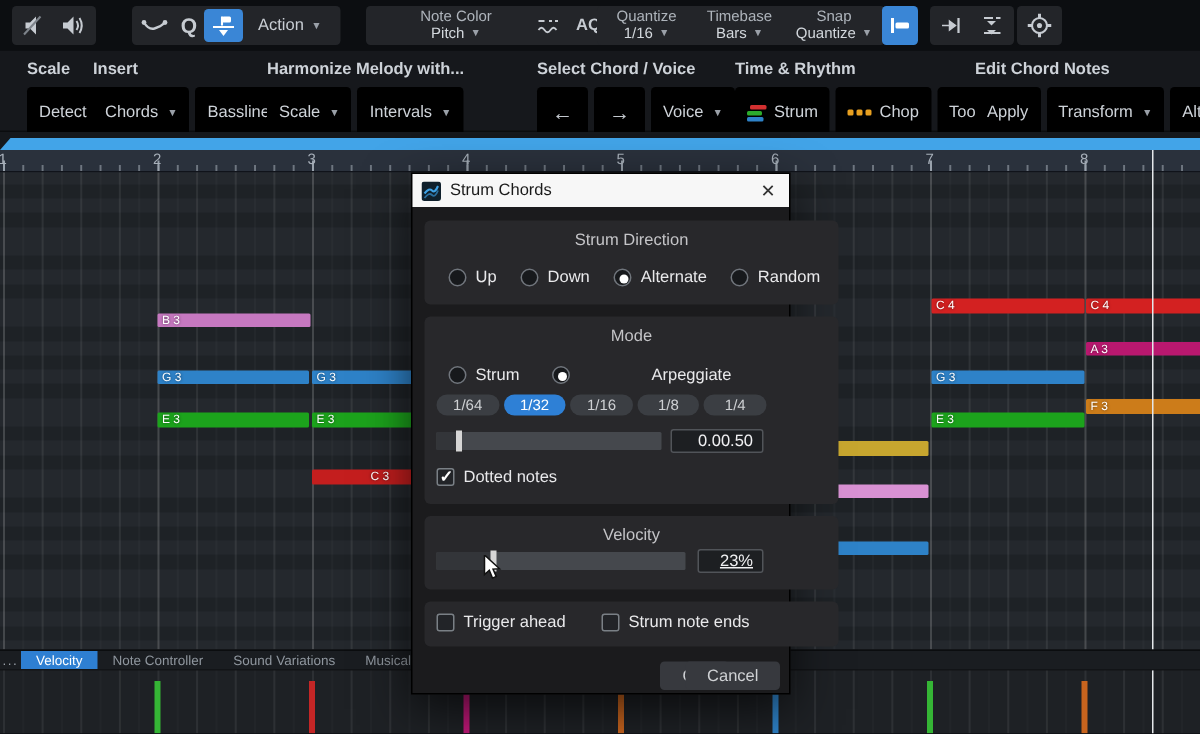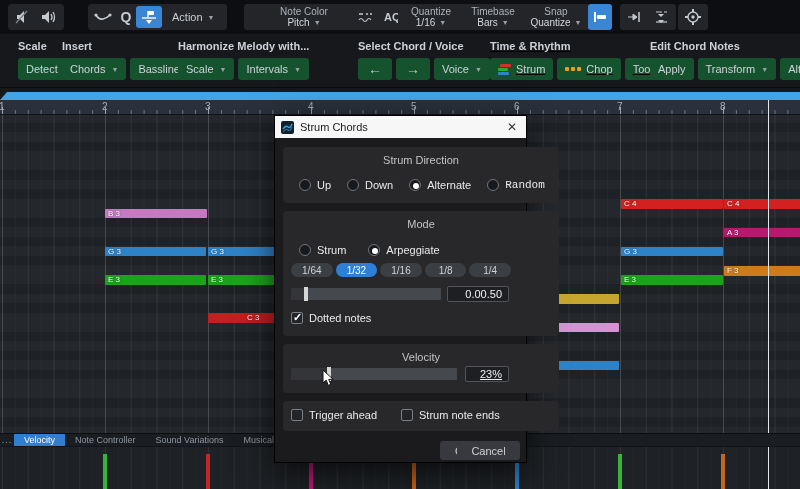--- a/index.html
+++ b/index.html
@@ -25,21 +25,21 @@
   .stackdd .v { font-size:10px; color:#d3d8dd; display:flex; align-items:center; gap:4px; }
   .bluebtn { position:absolute; top:4px; width:24px; height:26px; background:#3a86d6; border-radius:3px;
              display:flex; align-items:center; justify-content:center; color:#fff; }
 
   
   .tb2 { position:absolute; left:0; top:34px; width:800px; height:54px; background:#16181c;
          border-bottom:1px solid #0a0c0e; }
   .sec { position:absolute; top:6px; }
   .sec .slabel { font-size:11px; font-weight:bold; color:#cdd2d8; margin-bottom:6px; white-space:nowrap; }
   .brow { display:flex; gap:4px; }
-  .rbtn { height:22px; background:#14532d; border-radius:3px; color:#ced3d9; font-size:11px;
+  .rbtn { height:34px; background:#000000; border-radius:3px; color:#ced3d9; font-size:11px;
           display:flex; align-items:center; gap:5px; padding:0 8px; white-space:nowrap; }
   .rbtn .caret { margin-left:1px; }
   .arrowtxt { font-size:14px; font-weight:bold; color:#c3c8ce; }
   .strumglyph { display:inline-flex; flex-direction:column; gap:1px; }
   .strumglyph i { display:block; height:3px; border-radius:1px; }
   .chopglyph { display:inline-flex; gap:2px; }
   .chopglyph i { display:block; width:4px; height:4px; background:#e8a020; border-radius:1px; }
 
   
   .markerbar { position:absolute; left:0; top:88px; width:800px; height:12px; background:#15181c; }
@@ -299,21 +299,21 @@
           </div>
         <div class="rbtn" style="width:34px;justify-content:center;">
             <span class="arrowtxt">→</span>
           </div>
         <div class="rbtn">
             <span>Voice</span>
             <span class="caret">▼</span>
           </div>
       </div>
     </div>
-    <div class="sec" style="left:490px;text-decoration:underline;">
+    <div class="sec" style="left:490px;">
       <div class="slabel">Time &amp; Rhythm</div>
       <div class="brow">
         <div class="rbtn">
           <span class="strumglyph">
               <i style="width:11px;background:#d23030;margin-left:2px;"></i>
               <i style="width:10px;background:#2cab2c;"></i>
               <i style="width:11px;background:#2e82c8;"></i>
             </span>
           <span>Strum</span>
         </div>
@@ -422,35 +422,35 @@
           <span class="olabel">Up</span>
         </span>
       <span style="display:flex;align-items:center;">
           <span class="radio"></span>
           <span class="olabel">Down</span>
         </span>
       <span style="display:flex;align-items:center;">
           <span class="radio sel"></span>
           <span class="olabel">Alternate</span>
         </span>
-      <span style="display:flex;align-items:flex-start;font-family:Liberation Mono, monospace;">
+      <span style="display:flex;align-items:flex-start;">
           <span class="radio"></span>
           <span class="olabel">Random</span>
         </span>
     </div>
 
     <div class="panel" style="top:95px;height:125px;">
       <div class="ptitle">Mode</div>
     </div>
     <div class="optrow" style="top:128px;left:24px;gap:22px;">
       <span style="display:flex;align-items:center;">
           <span class="radio"></span>
           <span class="olabel">Strum</span>
         </span>
-      <span style="display:flex;align-items:flex-start;">
+      <span style="display:flex;align-items:flex-start;gap:48px;">
           <span class="radio sel"></span>
           <span class="olabel">Arpeggiate</span>
         </span>
     </div>
     <div class="nvrow">
       <div class="nvbtn">1/64</div>
       <div class="nvbtn sel">1/32</div>
       <div class="nvbtn">1/16</div>
       <div class="nvbtn">1/8</div>
       <div class="nvbtn">1/4</div>

